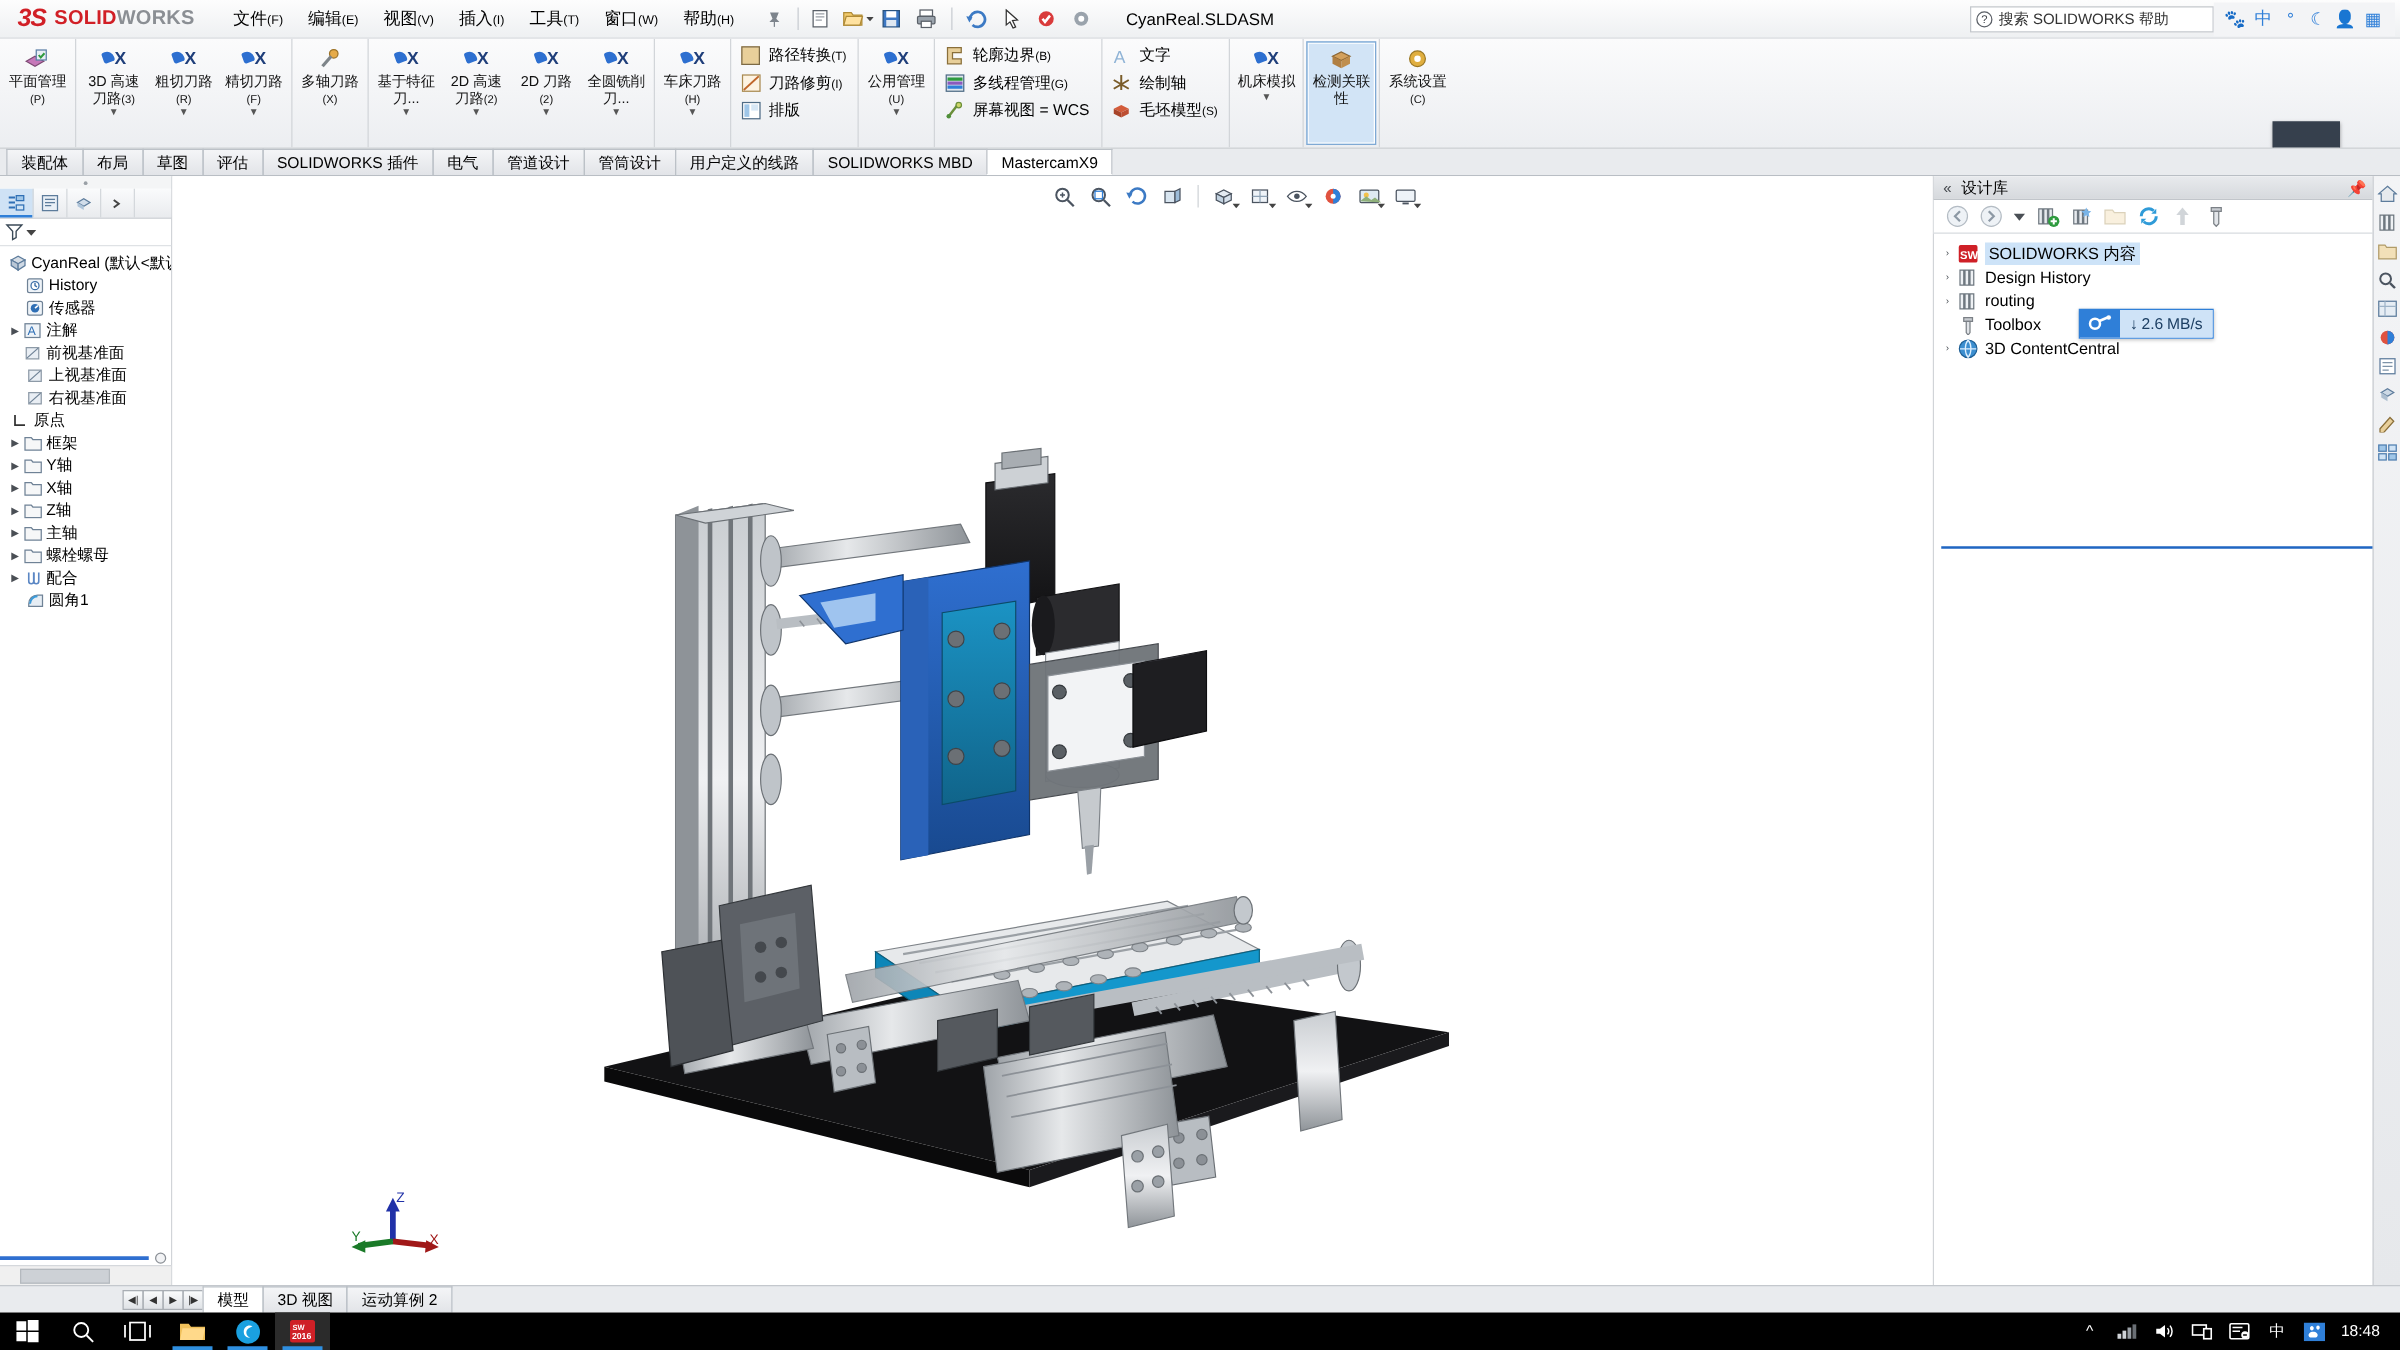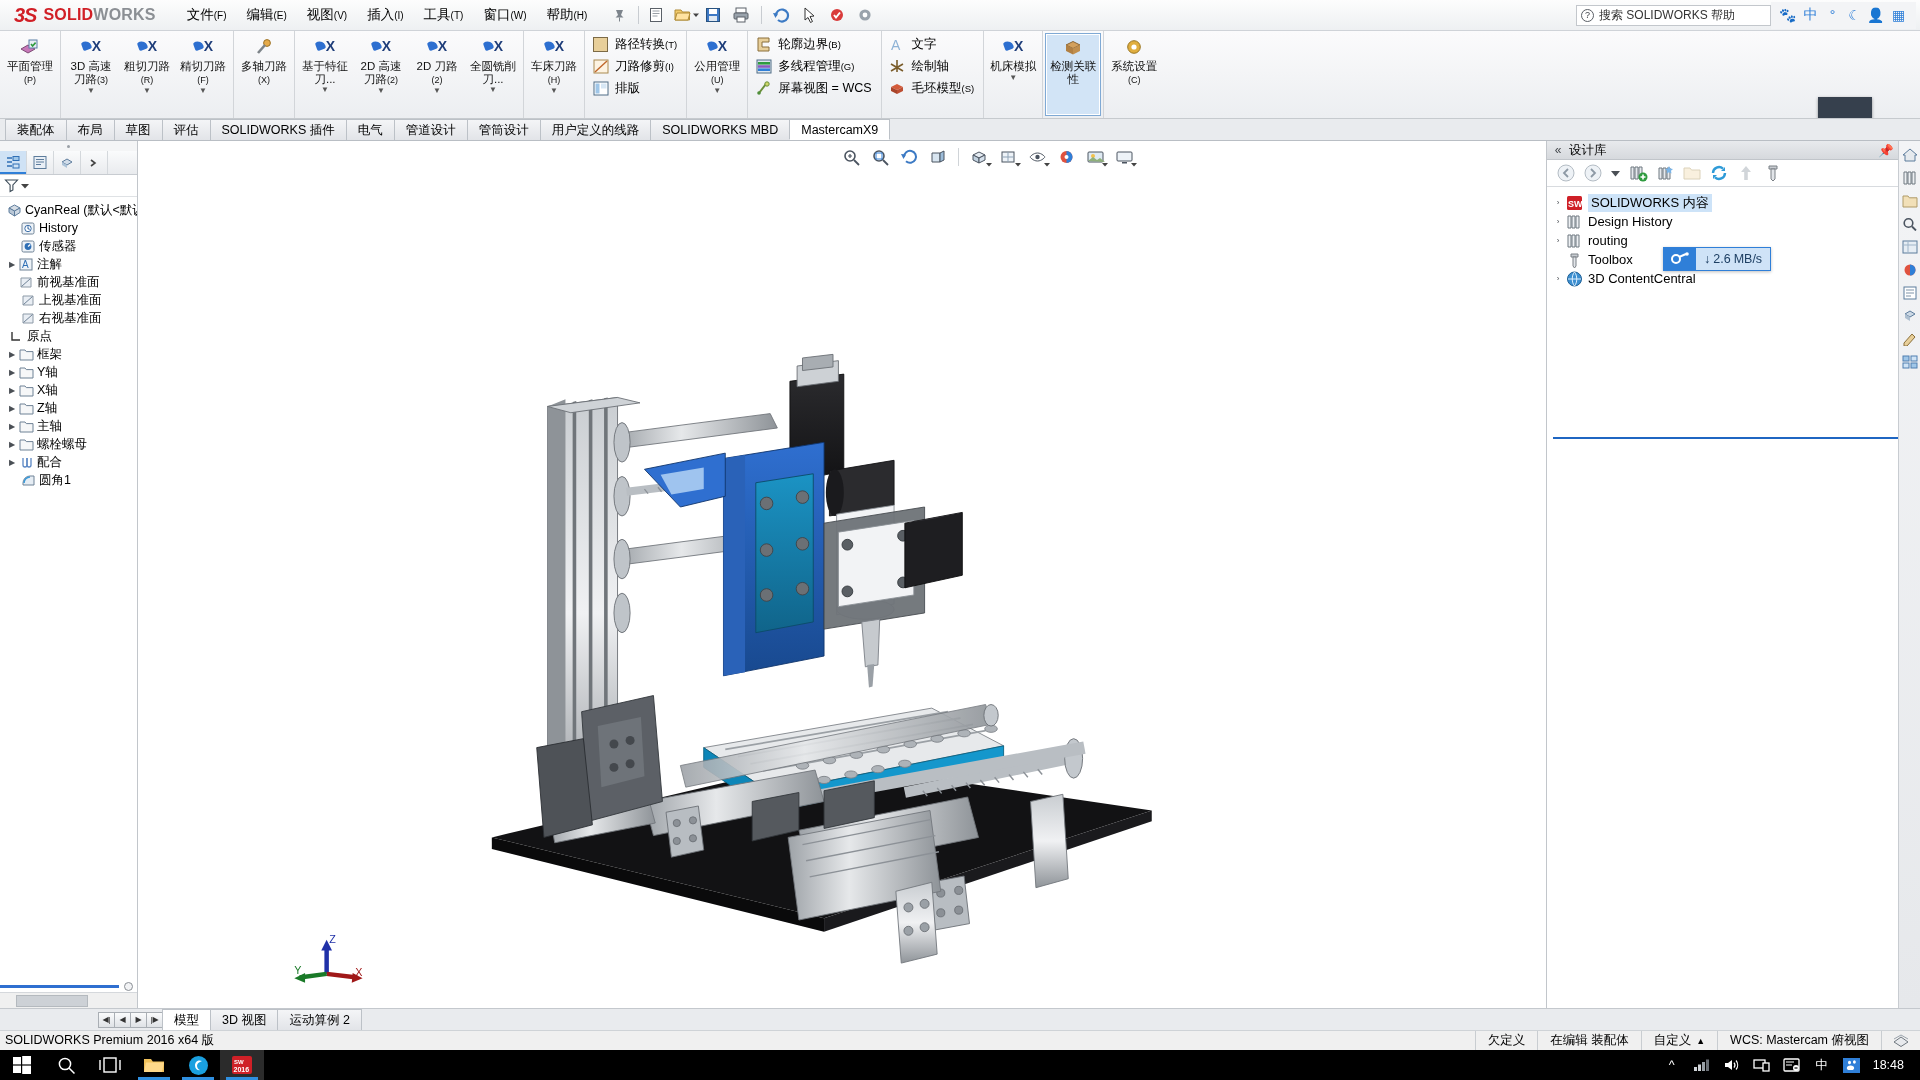--- a/index.html
+++ b/index.html
@@ -240,20 +240,21 @@
           </svg>
       </div>
       <div class="ti">
         <svg width="16" height="16" viewBox="0 0 16 16">
             <circle cx="8" cy="8" r="5.6" fill="#9aa3ac"></circle>
             <circle cx="8" cy="8" r="2.4" fill="#fff"></circle>
           </svg>
       </div>
     </div>
 
+    <div class="doc-title">CyanReal.SLDASM</div>
 
     <div class="title-right">
       <div class="help-search">
         <span class="q">?</span>
         <span>搜索 SOLIDWORKS 帮助</span>
       </div>
       <div class="win-icons">
         <span>🐾</span>
         <span>中</span>
         <span>°</span>
@@ -1216,38 +1217,20 @@
       <i>◀|</i>
       <i>◀</i>
       <i>▶</i>
       <i>|▶</i>
     </div>
     <div class="dtab sel">模型</div>
     <div class="dtab">3D 视图</div>
     <div class="dtab">运动算例 2</div>
   </div>
 
-  <div class="statusbar">
-    <span class="left">SOLIDWORKS Premium 2016 x64 版</span>
-    <span class="right">
-      <span class="sc">欠定义</span>
-      <span class="sc">在编辑 装配体</span>
-      <span class="sc">
-        <span>自定义</span>
-        <span style="font-size:9px">▲</span>
-      </span>
-      <span class="sc">WCS: Mastercam 俯视图</span>
-      <span class="sc" style="padding:0 10px">
-        <svg width="18" height="14" viewBox="0 0 18 14">
-            <path d="M2 8l7-5 7 5-7 4.5z" fill="#e8eaed" stroke="#6f7880"></path>
-            <path d="M2 5l7-4 7 4" fill="none" stroke="#9aa3ac"></path>
-          </svg>
-      </span>
-    </span>
-  </div>
 
   <div class="taskbar">
     <div class="tbitem">
       <svg width="18" height="18" viewBox="0 0 18 18">
           <rect x="0" y="1" width="8" height="7.4" fill="#fff"></rect>
           <rect x="9.2" y="0" width="8.8" height="8.4" fill="#fff"></rect>
           <rect x="0" y="9.6" width="8" height="7.4" fill="#fff"></rect>
           <rect x="9.2" y="9.6" width="8.8" height="8.4" fill="#fff"></rect>
         </svg>
     </div>

